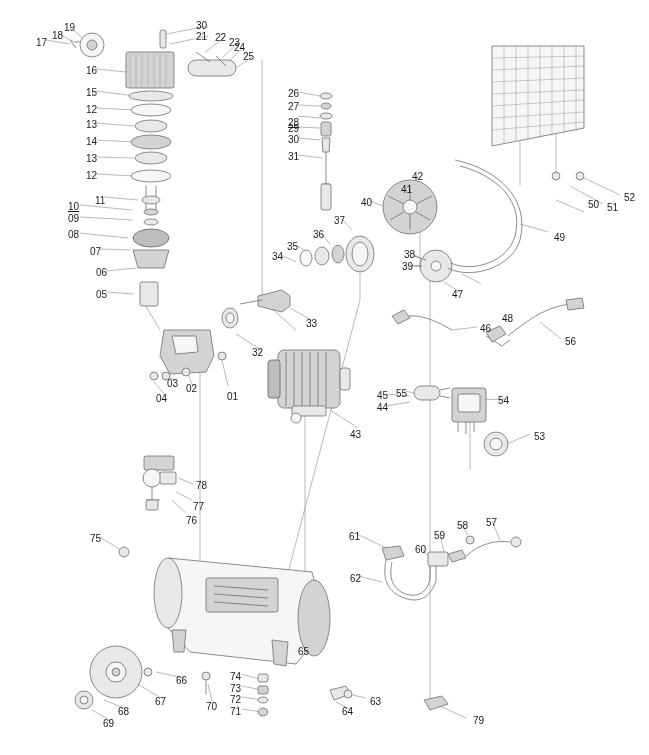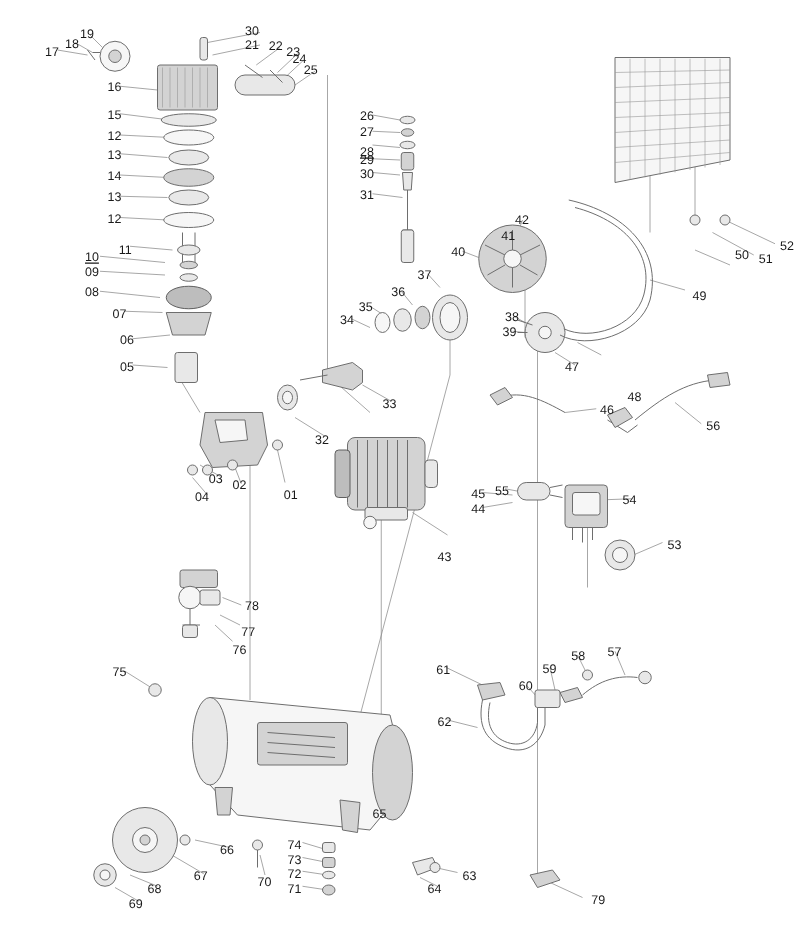--- a/index.html
+++ b/index.html
@@ -355,21 +355,21 @@
       <div class="callout" style="left: 480px; top: 324px; color: rgb(26, 26, 26);">46</div>
       <div class="callout" style="left: 565px; top: 337px; color: rgb(26, 26, 26);">56</div>
       <div class="callout" style="left: 167px; top: 379px; color: rgb(26, 26, 26);">03</div>
       <div class="callout" style="left: 186px; top: 384px; color: rgb(26, 26, 26);">02</div>
       <div class="callout" style="left: 156px; top: 394px; color: rgb(26, 26, 26);">04</div>
       <div class="callout" style="left: 227px; top: 392px; color: rgb(26, 26, 26);">01</div>
       <div class="callout" style="left: 377px; top: 391px; color: rgb(26, 26, 26);">45</div>
       <div class="callout" style="left: 396px; top: 389px; color: rgb(26, 26, 26);">55</div>
       <div class="callout" style="left: 377px; top: 403px; color: rgb(26, 26, 26);">44</div>
       <div class="callout" style="left: 498px; top: 396px; color: rgb(26, 26, 26);">54</div>
-      <div class="callout" style="left: 350px; top: 430px; color: rgb(26, 26, 26); margin-top: 12px;">43</div>
+      <div class="callout" style="left: 350px; top: 430px; color: rgb(26, 26, 26);">43</div>
       <div class="callout" style="left: 534px; top: 432px; color: rgb(26, 26, 26);">53</div>
       <div class="callout" style="left: 196px; top: 481px; color: rgb(26, 26, 26);">78</div>
       <div class="callout" style="left: 193px; top: 502px; color: rgb(26, 26, 26);">77</div>
       <div class="callout" style="left: 186px; top: 516px; color: rgb(26, 26, 26);">76</div>
       <div class="callout" style="left: 90px; top: 534px; color: rgb(26, 26, 26);">75</div>
       <div class="callout" style="left: 349px; top: 532px; color: rgb(26, 26, 26);">61</div>
       <div class="callout" style="left: 434px; top: 531px; color: rgb(26, 26, 26);">59</div>
       <div class="callout" style="left: 457px; top: 521px; color: rgb(26, 26, 26);">58</div>
       <div class="callout" style="left: 486px; top: 518px; color: rgb(26, 26, 26);">57</div>
       <div class="callout" style="left: 415px; top: 545px; color: rgb(26, 26, 26);">60</div>

